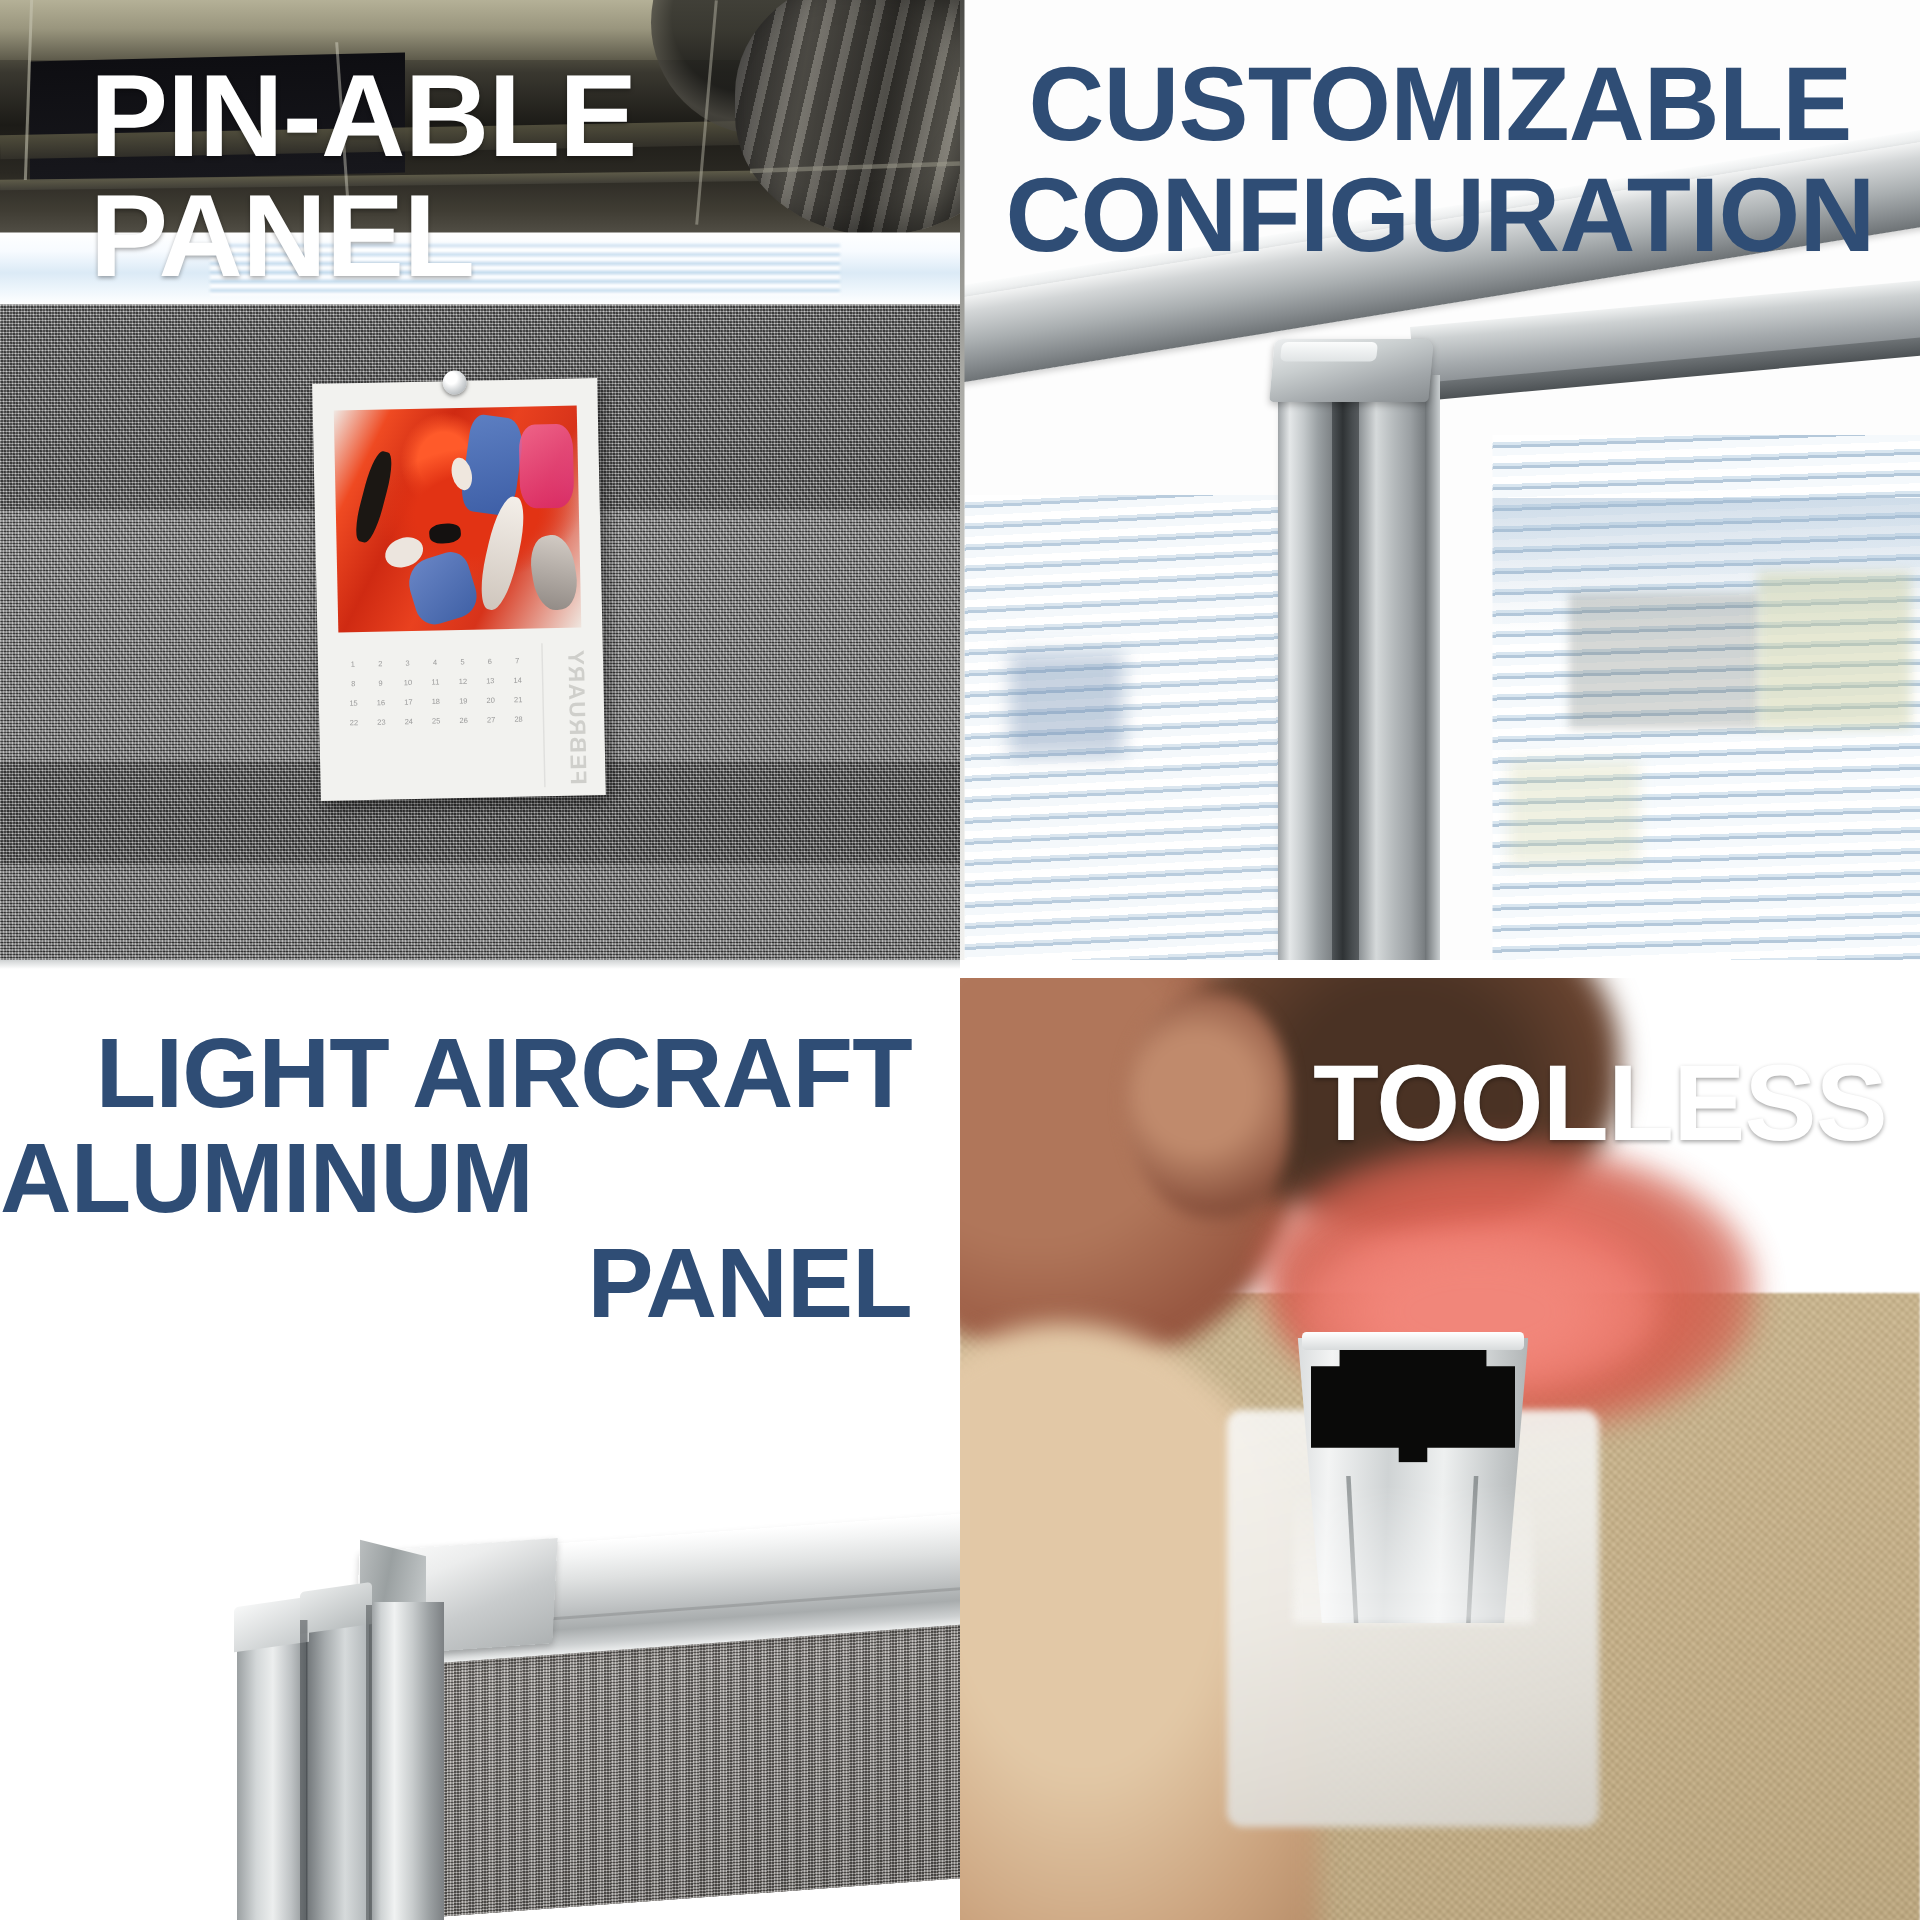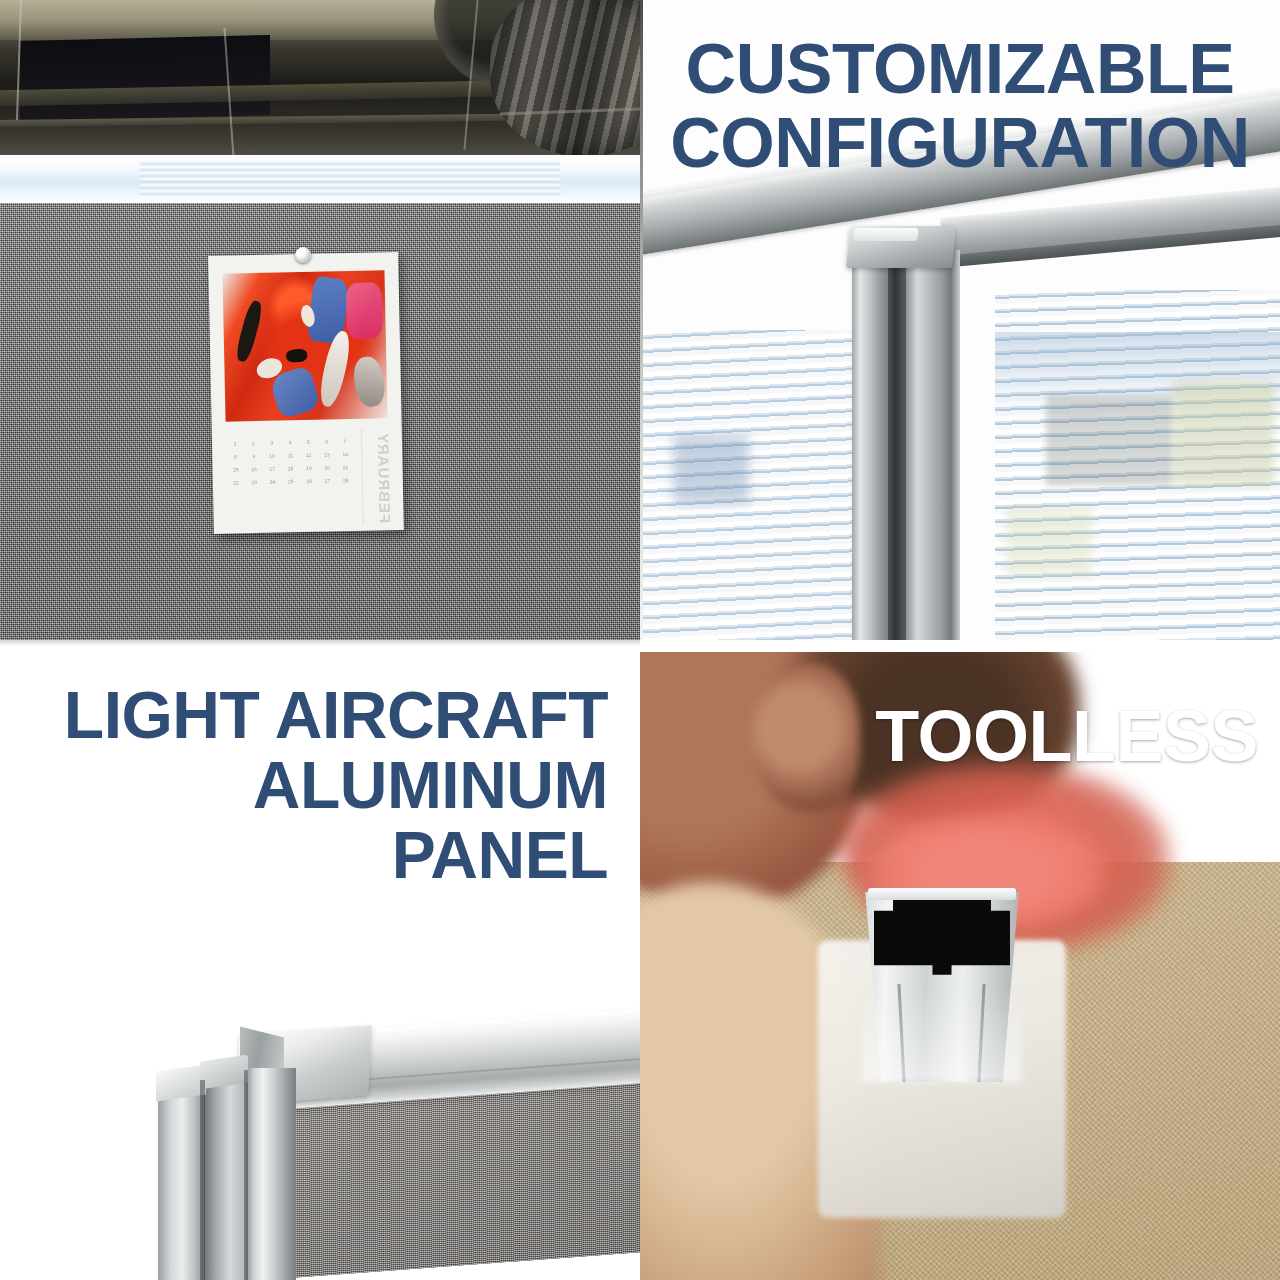--- a/index.html
+++ b/index.html
@@ -441,20 +441,21 @@
           <i>23</i>
           <i>24</i>
           <i>25</i>
           <i>26</i>
           <i>27</i>
           <i>28</i>
         </div>
       <div class="month">FEBRUARY</div>
     </div>
 
+    <div class="caption cap-white" style="left:60px;top:38px;font-size:78px;">PIN-ABLE PANEL</div>
   </div>
 
   <div class="quad q-tr">
     <div class="tr-bg"></div>
     <div class="tr-blindsL"></div>
     <div class="tr-blindsR">
       <div class="sky"></div>
         <div class="bld"></div>
         <div class="grn"></div>
         <div class="grn2"></div>
@@ -488,21 +489,21 @@
     <div class="bl-capFace"></div>
     <div class="bl-postMain"></div>
     <div class="bl-postMid"></div>
     <div class="bl-postLeft"></div>
     <div class="bl-capL"></div>
     <div class="bl-capM"></div>
     <div class="bl-gap"></div>
     <div class="bl-gap2"></div>
 
     <div class="caption cap-blue" style="left:0;top:42px;width:608px;text-align:right;font-size:66px;">LIGHT AIRCRAFT</div>
-    <div class="caption cap-blue" style="left:0;top:112px;width:608px;text-align:right;font-size:66px;">ALUMINUM</div>
+    <div class="caption cap-blue" style="left:0;top:112px;width:608px;font-size:66px;">ALUMINUM</div>
     <div class="caption cap-blue" style="left:0;top:182px;width:608px;text-align:right;font-size:66px;">PANEL</div>
   </div>
 
   <div class="quad q-br">
     <div class="br-bg"></div>
     <div class="br-carpet"></div>
     <div class="br-head"></div>
     <div class="br-hair"></div>
     <div class="br-ear"></div>
     <div class="br-shoulder"></div>

